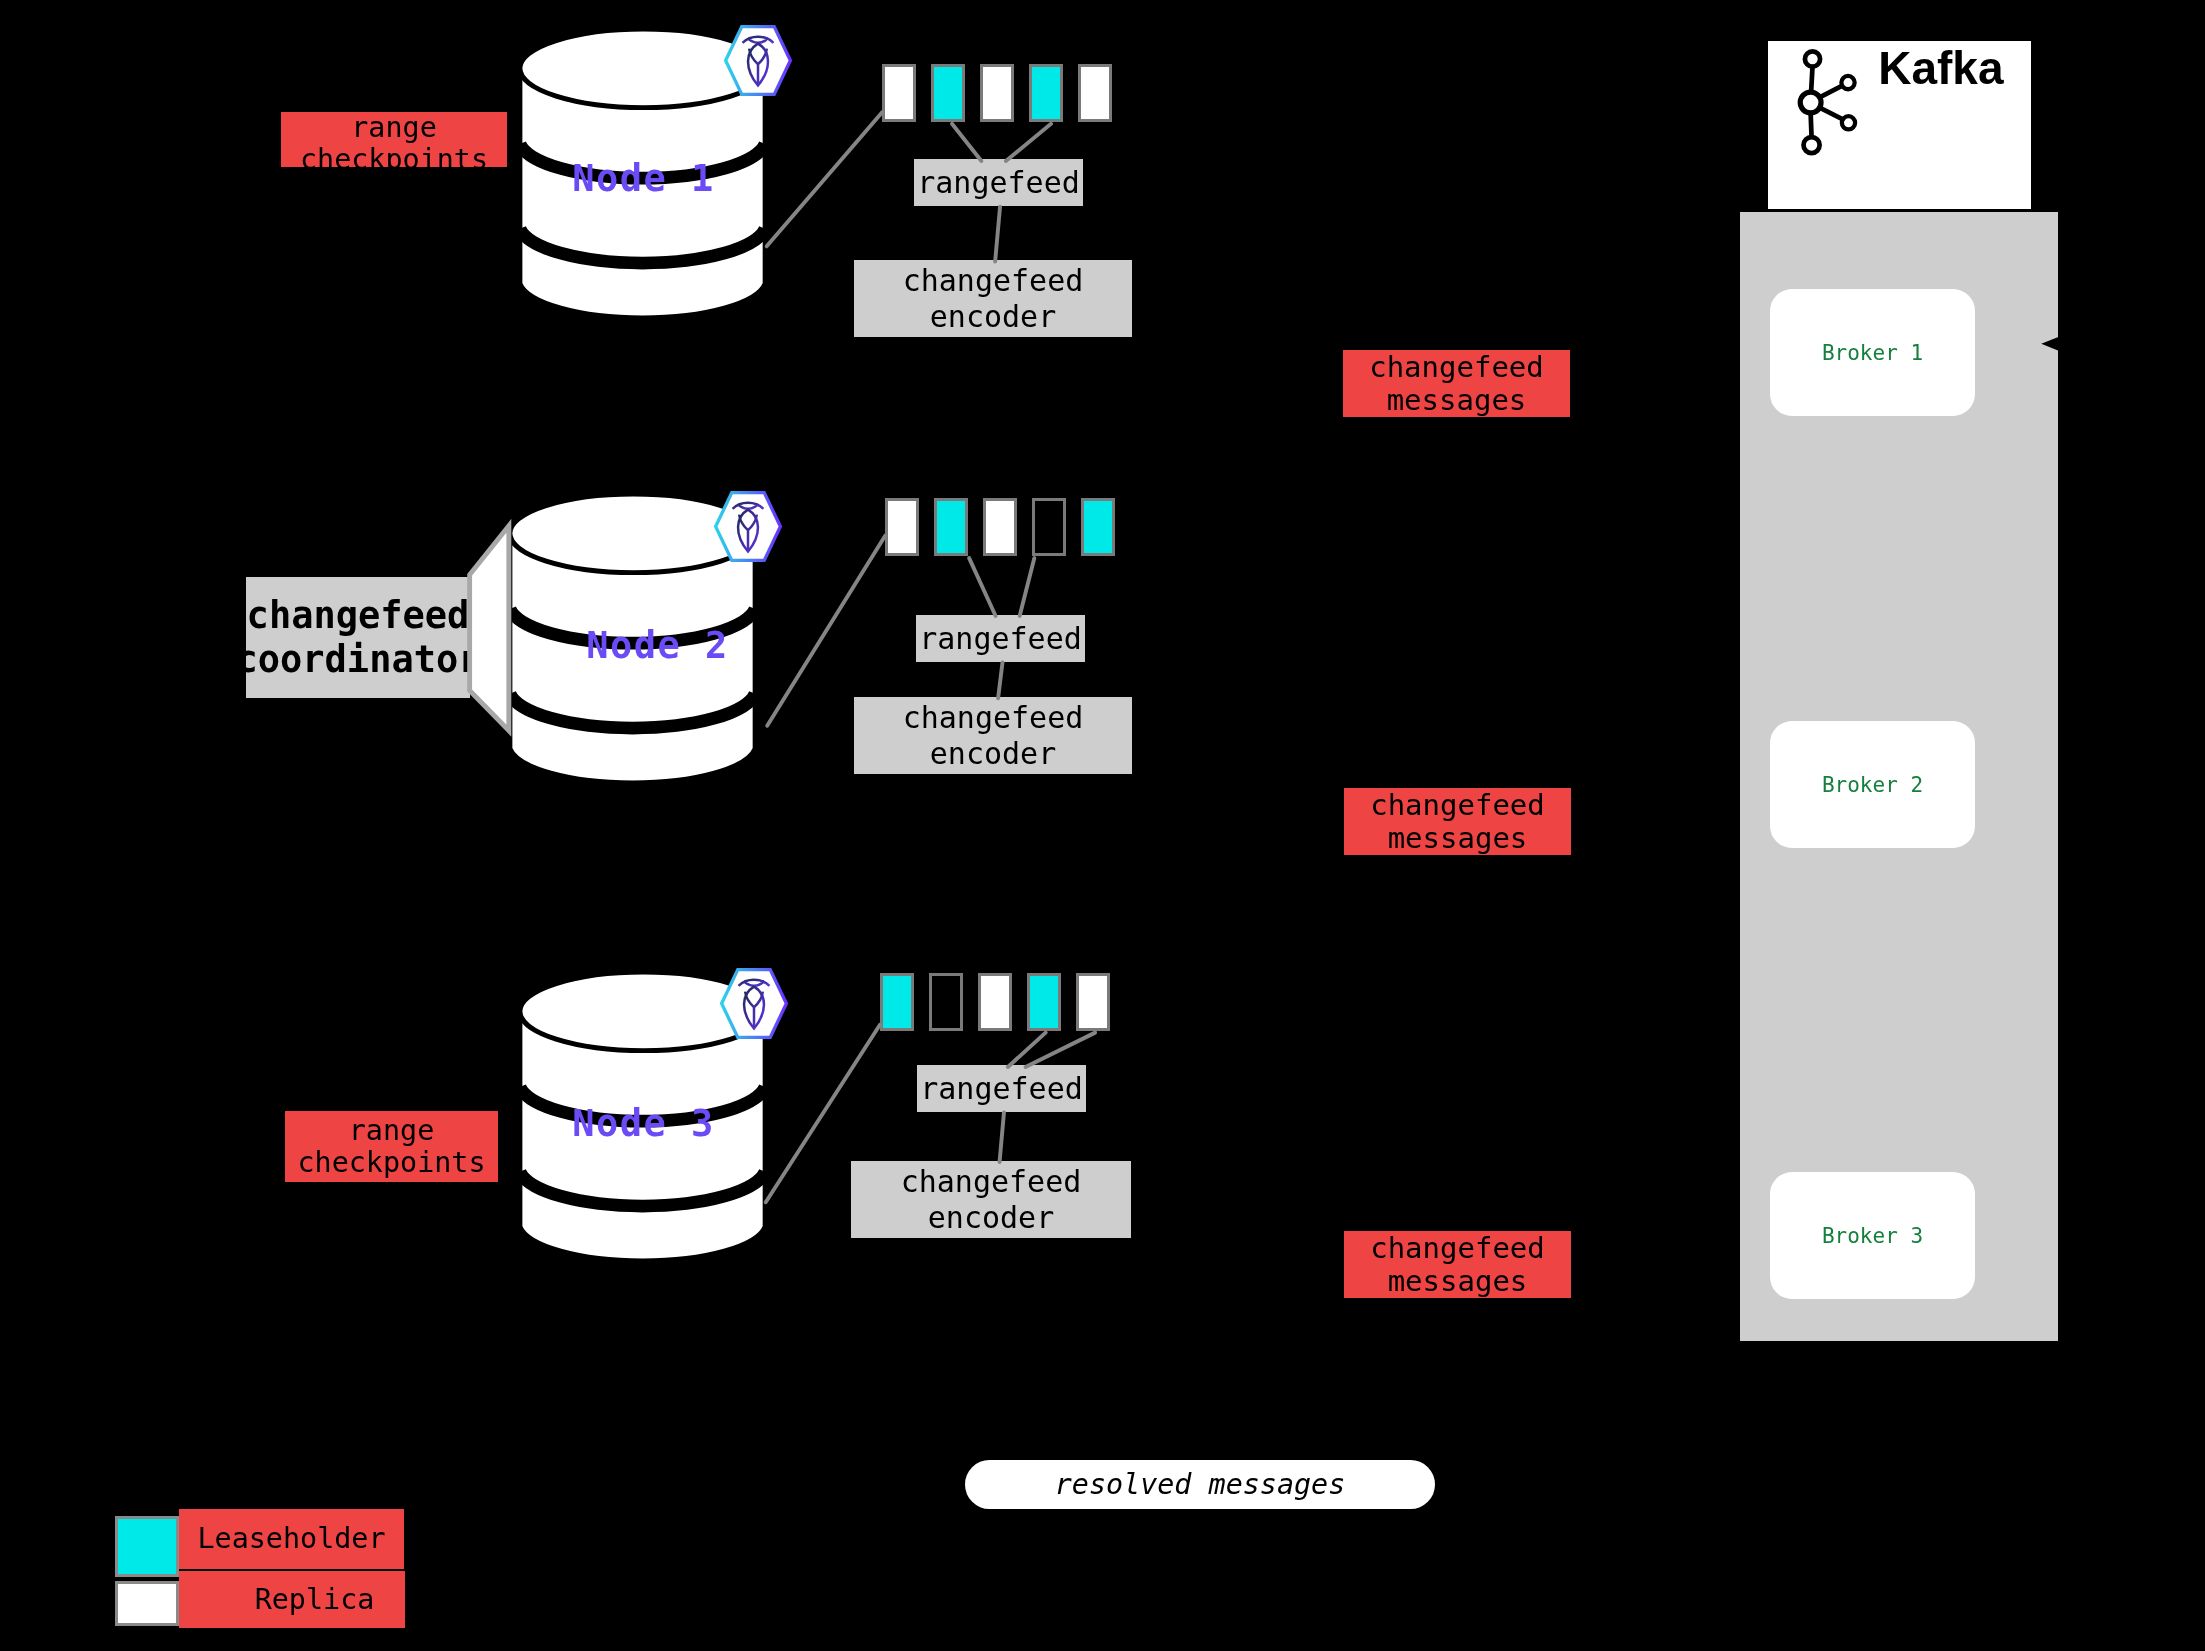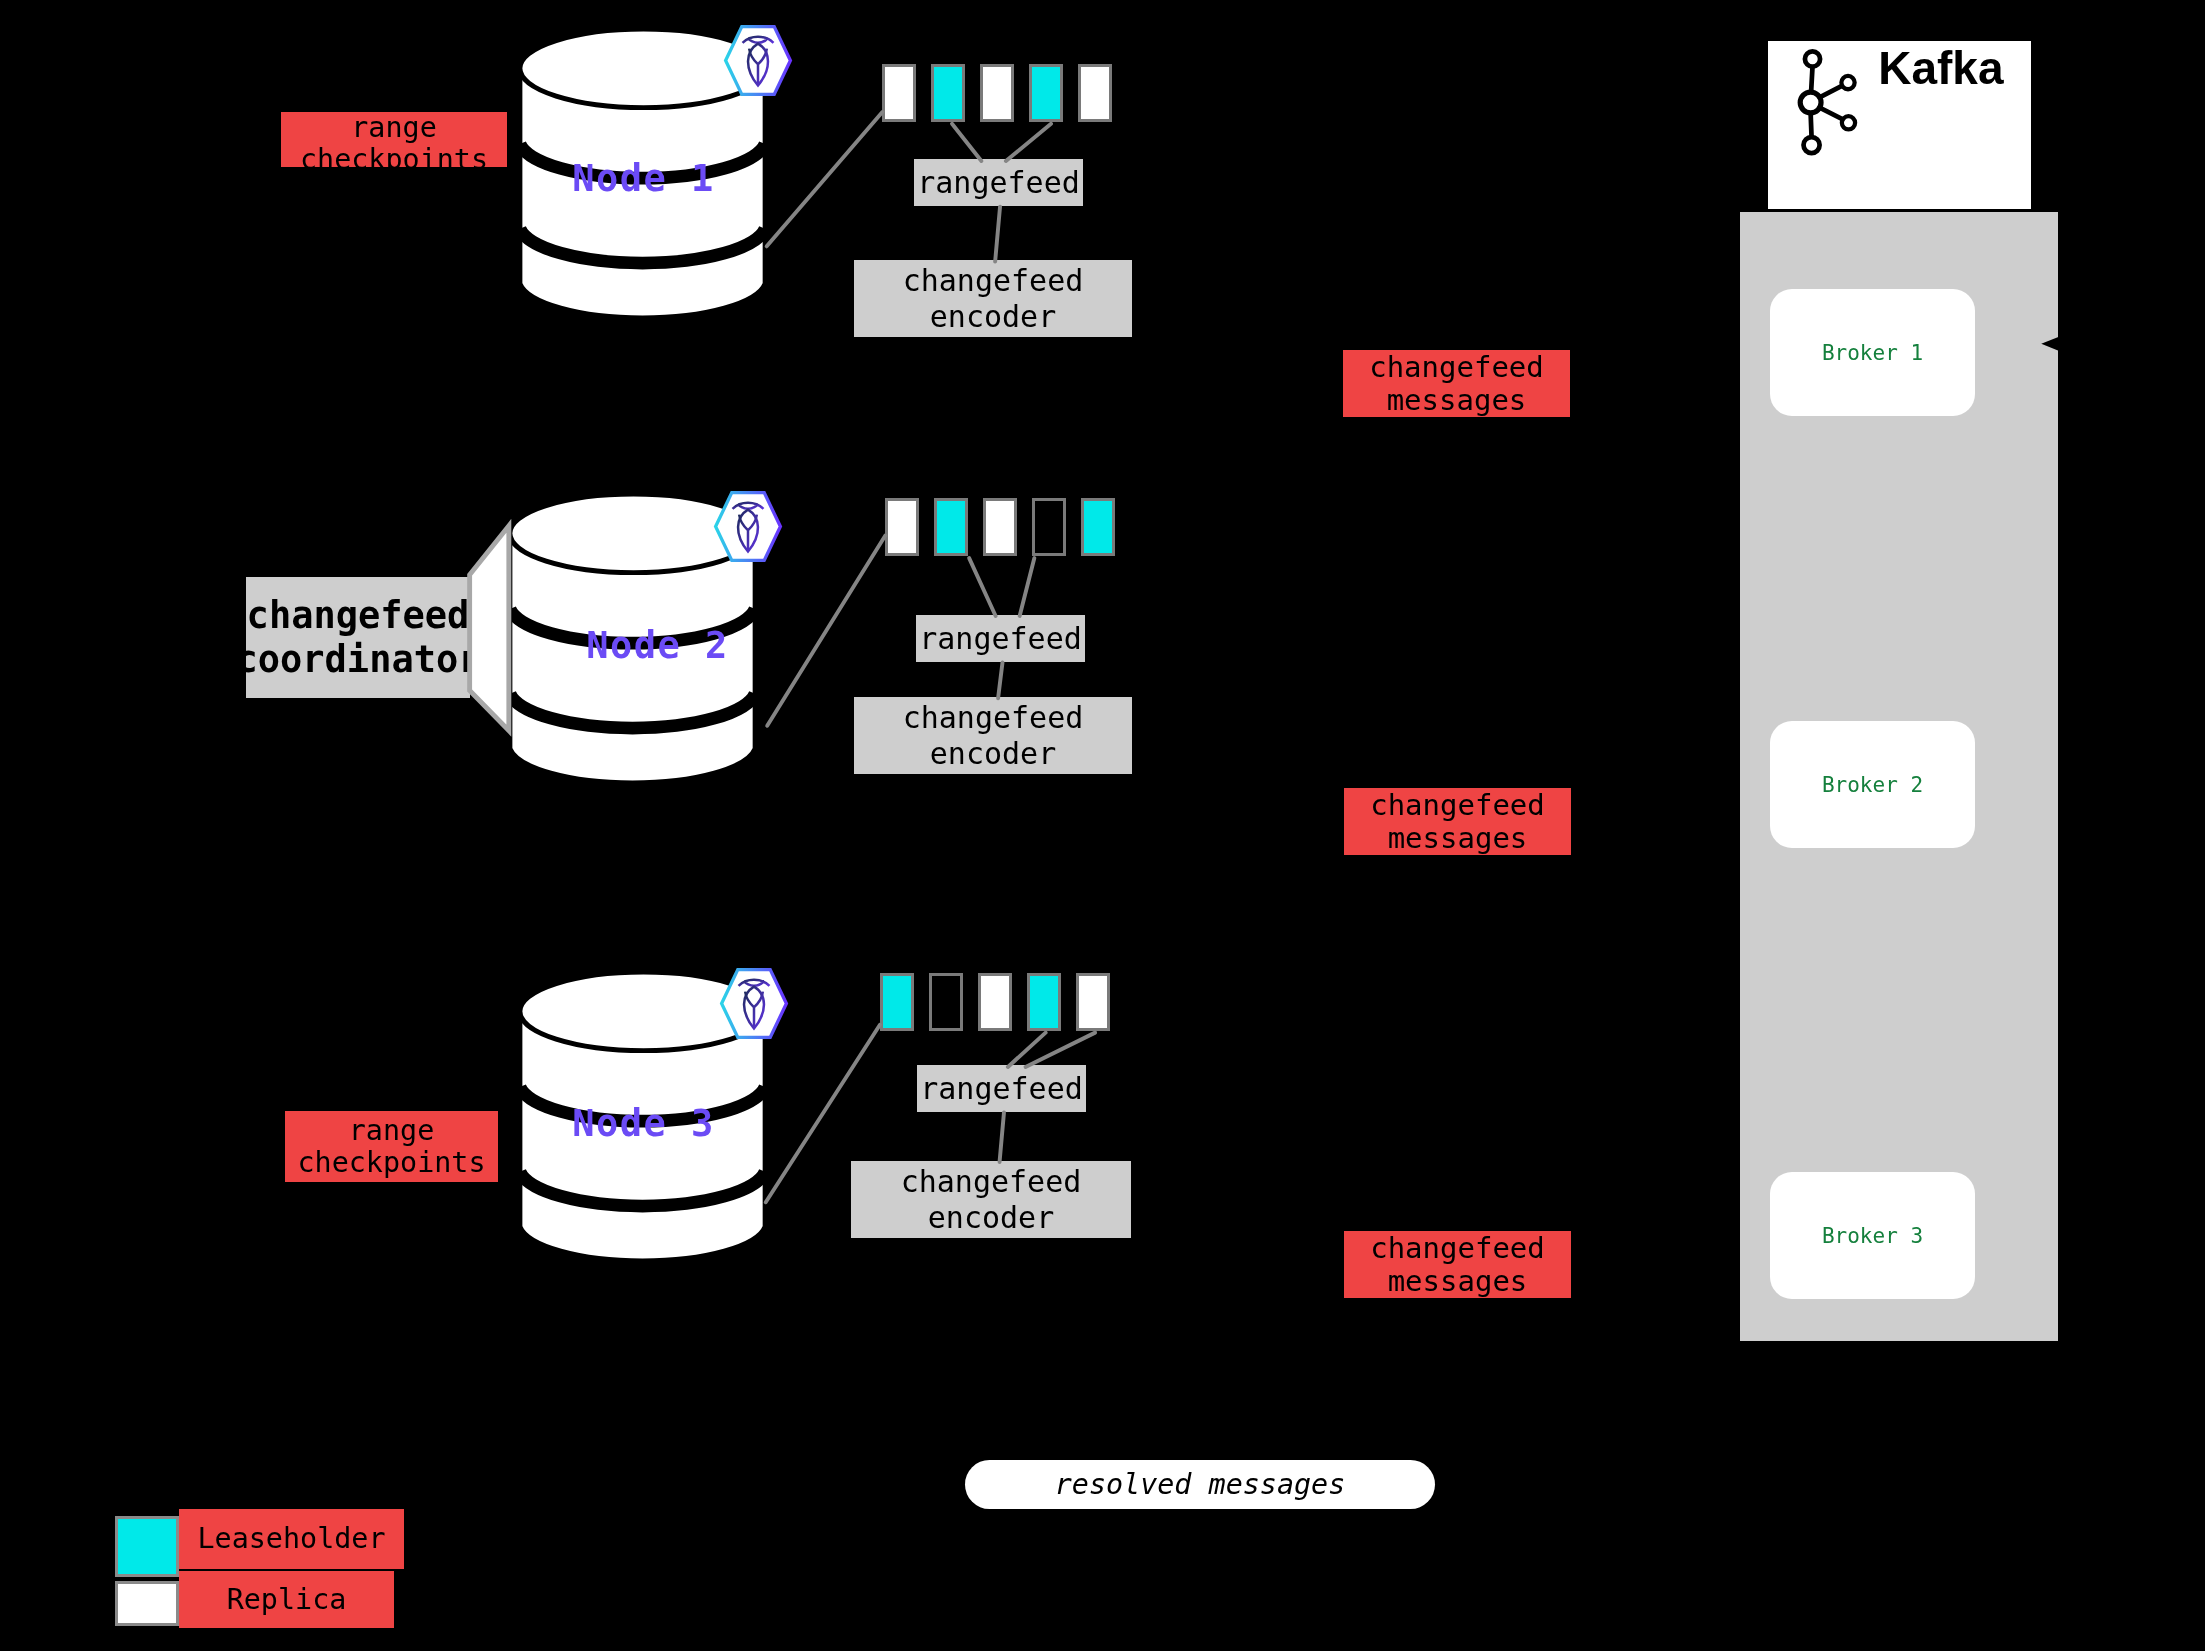--- a/index.html
+++ b/index.html
@@ -189,21 +189,21 @@
     <div class="abs layer broker" style="left:1770px;top:721px;">Broker 2</div>
     <div class="abs layer broker" style="left:1770px;top:1172px;">Broker 3</div>
   </section>
 
   <div class="abs layer pill" style="left:965px;top:1460px;width:470px;height:49px;font-style:italic;">resolved messages</div>
 
   <section>
     <div class="abs layer swatch leaseholder" style="left:115px;top:1516px;height:61px;"></div>
     <div class="abs layer swatch replica" style="left:115px;top:1581px;height:45px;"></div>
     <div class="abs layer whitebox" style="left:179px;top:1509px;width:225px;height:60px;">Leaseholder</div>
-    <div class="abs layer whitebox" style="left:179px;top:1571px;width:215px;height:57px;">Replica</div>
+    <div class="abs layer whitebox" style="left:179px;top:1571px;width:181px;height:57px;padding-left:45px;">Replica</div>
   </section>
 
   <svg id="overlay" width="2205" height="1652" viewBox="0 0 4498 3369">
     <g stroke="#858585" stroke-width="8" stroke-linecap="round">
 
       <line x1="1564" y1="502" x2="1800" y2="228"></line>
       <line x1="1942" y1="252" x2="2002" y2="328"></line>
       <line x1="2144" y1="252" x2="2052" y2="328"></line>
       <line x1="2040" y1="421" x2="2030" y2="533"></line>
 

